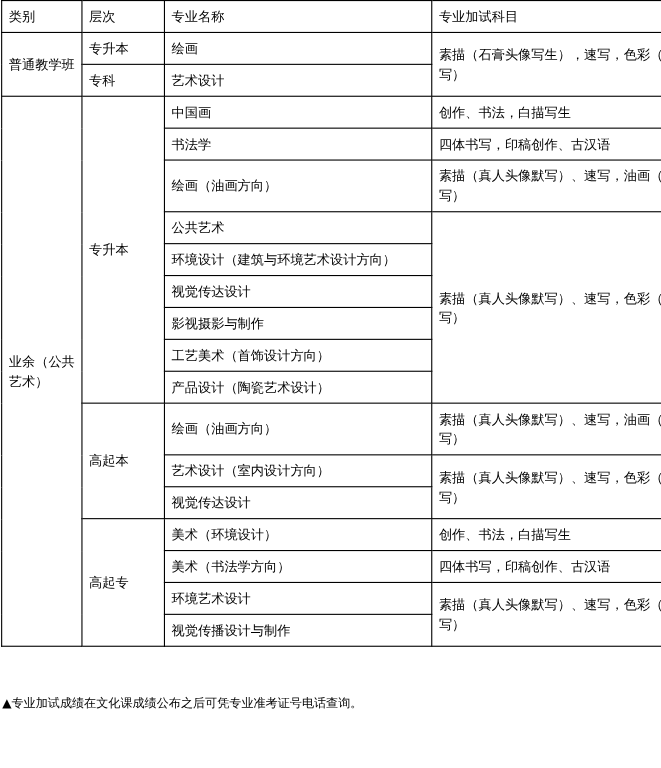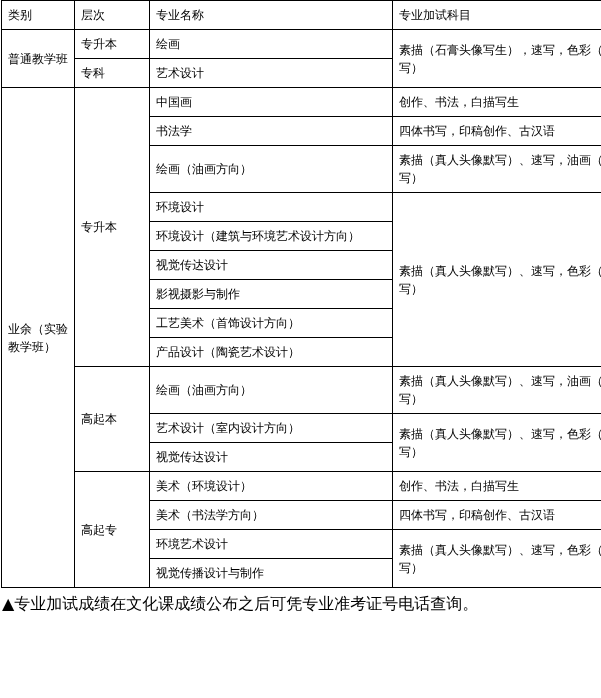--- a/index.html
+++ b/index.html
@@ -42,21 +42,22 @@
 
   .note {
     font-size: 12px;
     line-height: 1.6;
     padding: 3px 2px 0 2px;
   }
   .note-row {
     white-space: nowrap;
   }
   .tri {
-    font-size: 16px;
+    font-size: 11px;
+    margin-top: 40px;
   }
 </style>
 </head>
 <body>
 
 <div class="sheet">
 
   <table class="grid">
     <tbody>
       <tr>
@@ -72,38 +73,38 @@
         <td class="col-major left">绘画</td>
         <td class="col-subj left" rowspan="2">素描（石膏头像写生），速写，色彩（静物默写）</td>
       </tr>
 
       <tr>
         <td class="col-lvl left">专科</td>
         <td class="col-major left">艺术设计</td>
       </tr>
 
       <tr>
-        <td class="col-cat left" rowspan="16">业余（实验教学班）</td>
+        <td class="col-cat left" rowspan="16">业余（公共艺术）</td>
         <td class="col-lvl left" rowspan="9">专升本</td>
         <td class="col-major left">中国画</td>
         <td class="col-subj left">创作、书法，白描写生</td>
       </tr>
 
       <tr>
         <td class="col-major left">书法学</td>
         <td class="col-subj left">四体书写，印稿创作、古汉语</td>
       </tr>
 
       <tr>
         <td class="col-major left">绘画（油画方向）</td>
         <td class="col-subj left">素描（真人头像默写）、速写，油画（静物默写）</td>
       </tr>
 
       <tr>
-        <td class="col-major left">环境设计</td>
+        <td class="col-major left">公共艺术</td>
         <td class="col-subj left" rowspan="6">素描（真人头像默写）、速写，色彩（静物默写）</td>
       </tr>
 
       <tr>
         <td class="col-major left">环境设计（建筑与环境艺术设计方向）</td>
       </tr>
 
       <tr>
         <td class="col-major left">视觉传达设计</td>
       </tr>

